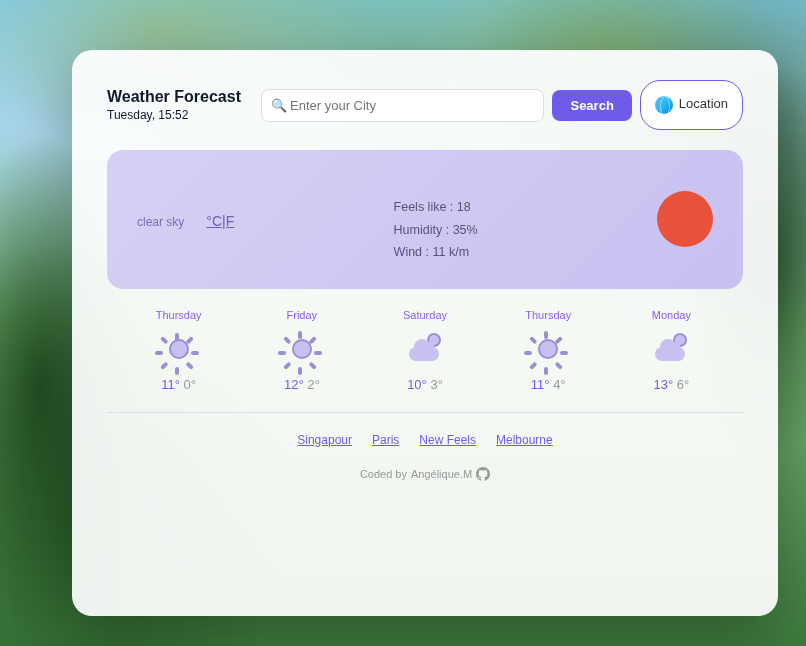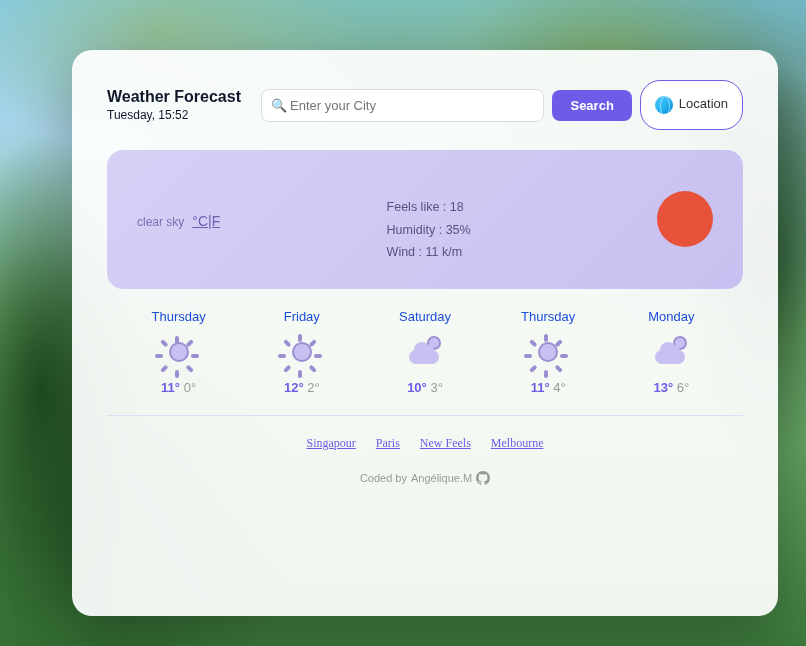--- a/index.html
+++ b/index.html
@@ -174,21 +174,21 @@
 
     .city-name {
       font-size: 26px;
       font-weight: 700;
       color: #4a3fa0;
     }
 
     .weather-temp-row {
       display: flex;
       align-items: baseline;
-      gap: 4px;
+      gap: 18px;
       margin-top: 4px;
     }
 
     .weather-desc {
       font-size: 12px;
       color: #7a6fb5;
       margin-right: 4px;
     }
 
     .temp-main {
@@ -229,22 +229,22 @@
 
     .forecast-day {
       display: flex;
       flex-direction: column;
       align-items: center;
       gap: 8px;
       flex: 1;
     }
 
     .forecast-day-name {
-      font-size: 13px;
-      color: #1d4ed8;
+      font-size: 11px;
+      color: #8b5cf6;
       font-weight: 500;
     }
 
     
     .icon-sun {
       position: relative;
       width: 40px;
       height: 40px;
     }
 
@@ -322,21 +322,21 @@
       border: 2px solid #9b8fd4;
     }
 
     .forecast-temps {
       font-size: 13px;
       color: #555;
     }
 
     .temp-high {
       color: #6c5ce7;
-      font-weight: 700;
+      font-weight: 400;
     }
 
     .temp-low {
       color: #999;
     }
 
     .divider {
       height: 1px;
       background: #e0ddf5;
       margin: 0 0;
@@ -347,21 +347,20 @@
       display: flex;
       justify-content: center;
       gap: 20px;
     }
 
     .city-link {
       font-size: 12px;
       color: #6c5ce7;
       text-decoration: underline;
       cursor: pointer;
-      font-family: Liberation Serif, serif;
     }
 
     
     .footer {
       text-align: center;
       font-size: 11px;
       color: #999;
       display: flex;
       align-items: center;
       justify-content: center;

